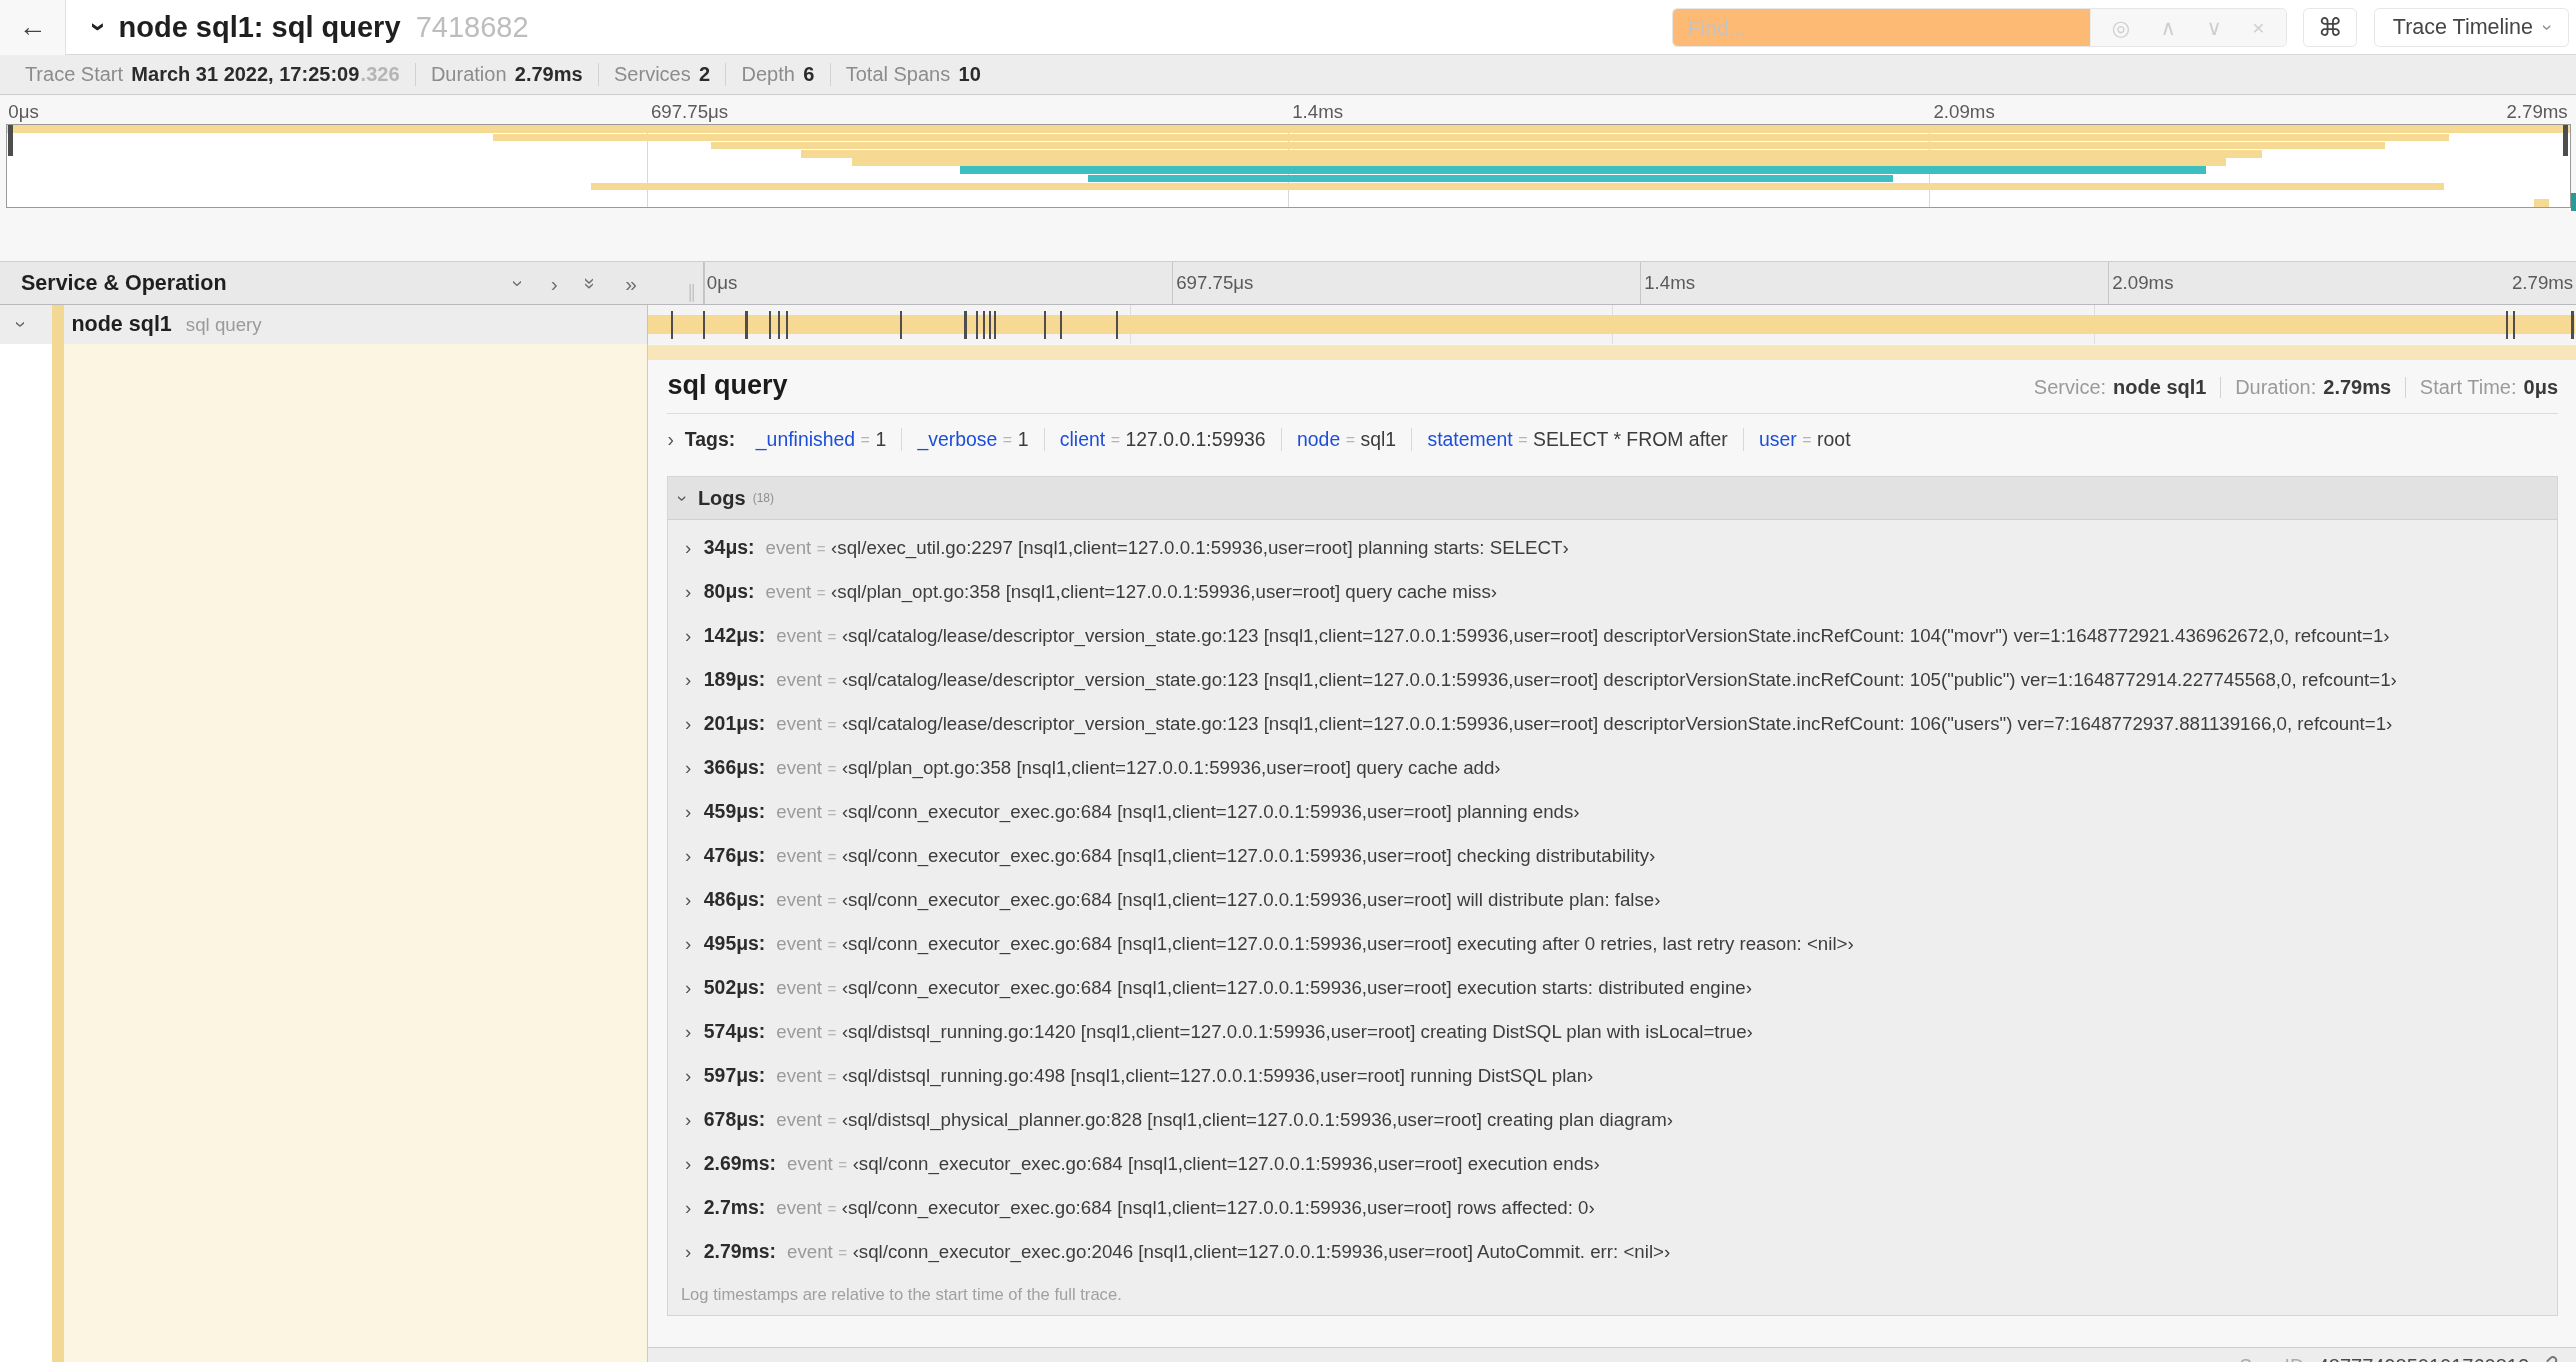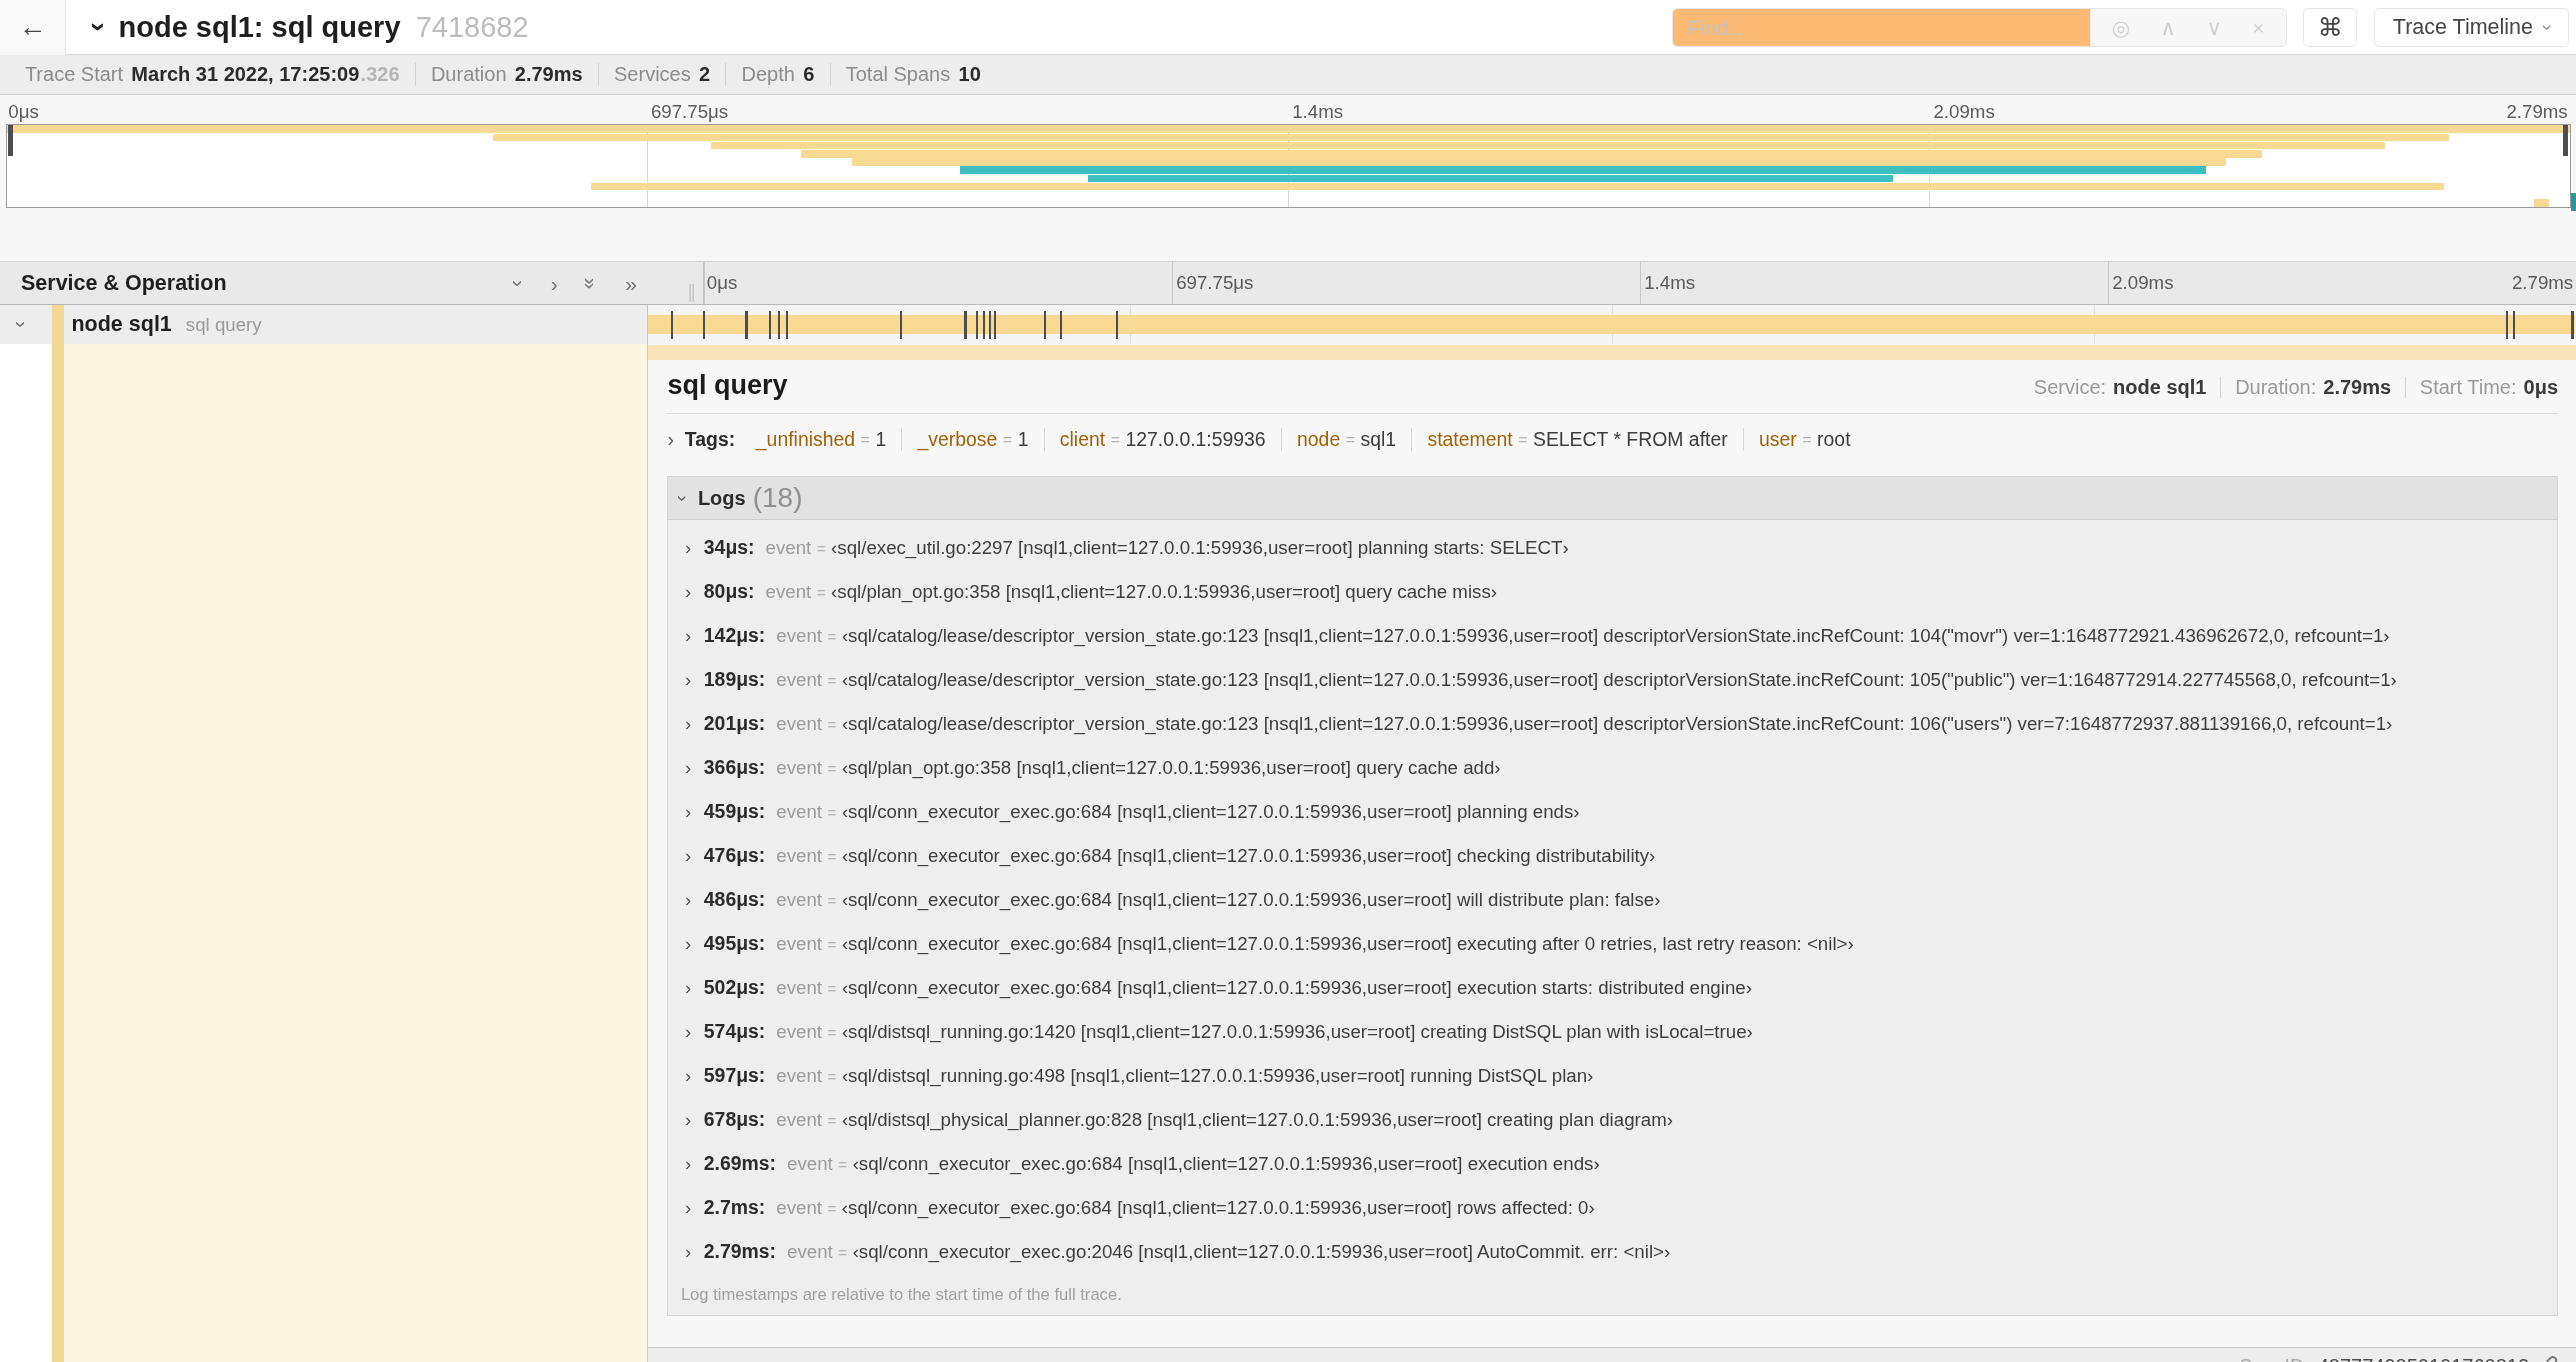--- a/index.html
+++ b/index.html
@@ -88,29 +88,29 @@
   .dp-info .val { color:#3a3a3a; font-weight:bold; margin-left:7px; }
   .dp-sep { width:0.7px; height:21px; background:#d2d2d2; margin:0 14px; }
   .dp-divider { height:0.7px; background:#dcdcdc; margin-top:12.5px; }
 
   .tags-row { display:flex; align-items:center; margin-top:14px; font-size:19.4px; cursor:pointer; }
   .tags-chev { color:#555; font-size:19.4px; margin-right:11px; }
   .tags-label { font-weight:bold; color:#2b2b2b; }
   .tags-list { display:flex; align-items:center; margin-left:5.5px; }
   .tag { display:flex; align-items:center; padding:0 15.2px; border-left:0.7px solid #d8d8d8; height:23.5px; }
   .tag:first-child { border-left:none; }
-  .tag-key { color:#a16207; }
+  .tag-key { color:#1d4ed8; }
   .tag-eq { color:#b5b5b5; font-size:16px; margin:0 5.5px; }
   .tag-val { color:#3c3c3c; }
 
   .logs-box { margin-top:25px; border:0.7px solid #d5d5d5; background:#eeeeee; }
   .logs-header { height:43px; background:#e2e2e2; border-bottom:0.7px solid #cfcfcf; display:flex; align-items:center; cursor:pointer; }
   .logs-chev { margin-left:11px; font-size:18px; color:#555; transform:rotate(90deg); display:inline-block; }
   .logs-title { margin-left:12.5px; font-size:20px; font-weight:bold; color:#2b2b2b; }
-  .logs-count { margin-left:7px; font-size:28px; color:#8f8f8f; }
+  .logs-count { margin-left:7px; font-size:12px; color:#8f8f8f; }
   .log-rows { padding:9.7px 0 0 4.2px; }
   .log-row { position:relative; height:44px; padding:5.5px 0 0 12.5px; white-space:nowrap; overflow:hidden; cursor:pointer; }
   .log-chev { color:#555; font-size:18.7px; margin-right:12.5px; }
   .log-time { font-size:19.4px; font-weight:bold; color:#2b2b2b; margin-right:11px; }
   .log-field { font-size:18.7px; color:#9b9b9b; }
   .log-eq { font-size:15.2px; color:#b5b5b5; margin:0 5.5px; }
   .log-val { font-size:18.7px; color:#3d3d3d; }
   .logs-footnote { padding:7px 0 9.7px 12.5px; font-size:16.6px; color:#a0a0a0; }
 
   .spanid-bar { position:absolute; left:0; right:0; bottom:0; height:37px; background:#ededed; border-top:0.7px solid #cdcdcd; display:flex; align-items:center; justify-content:flex-end; padding-right:15.2px; gap:8.3px; }

